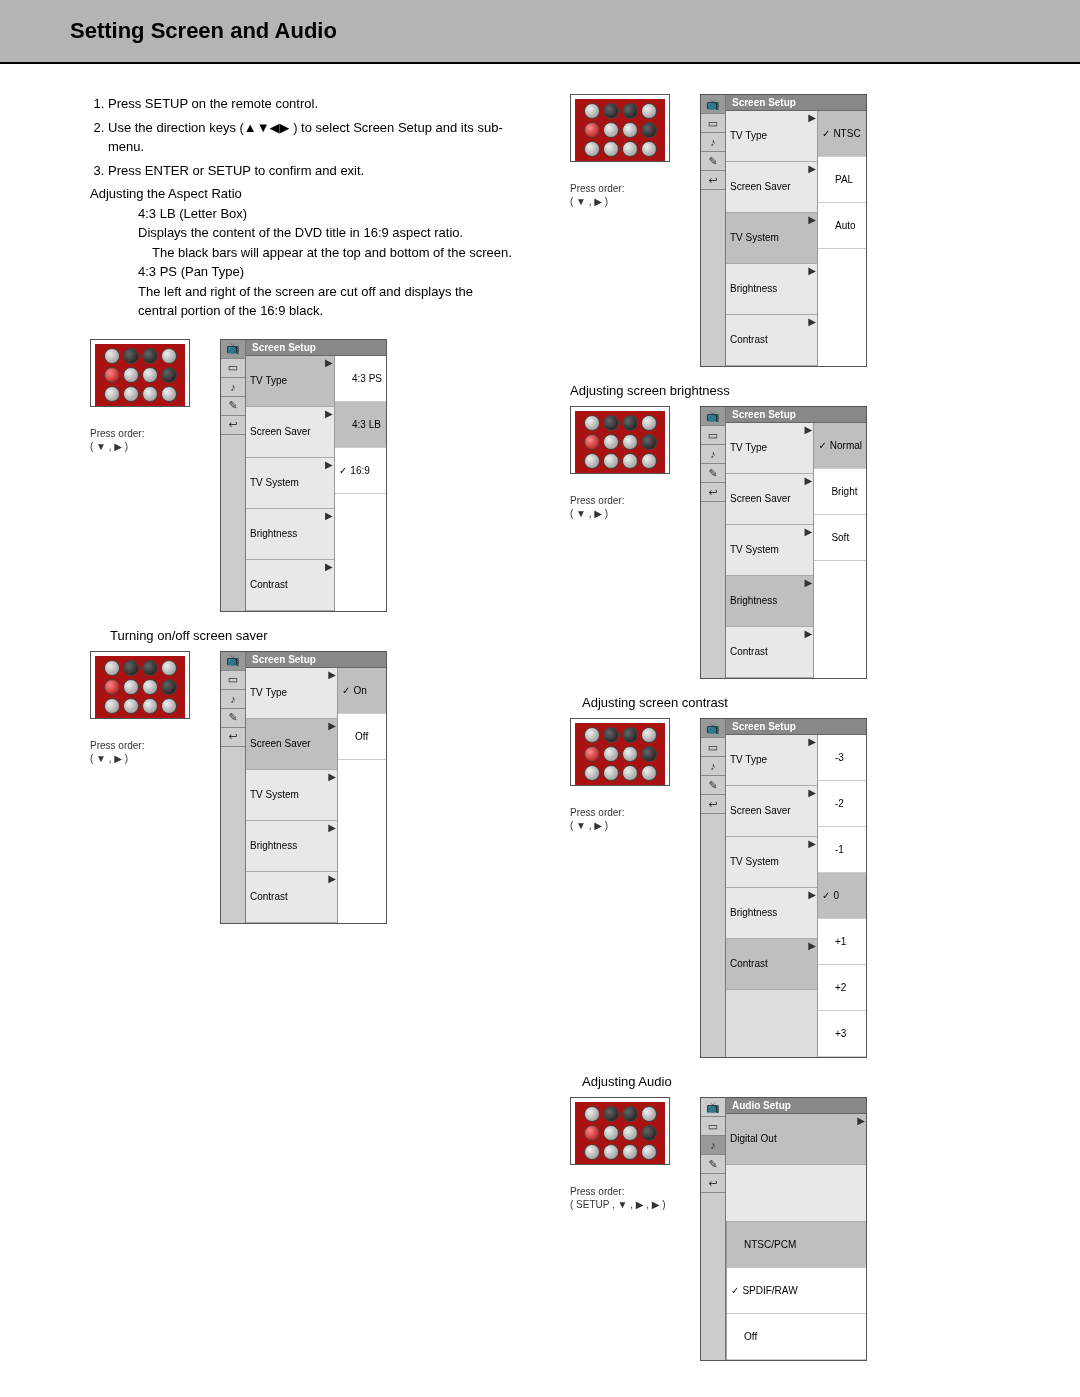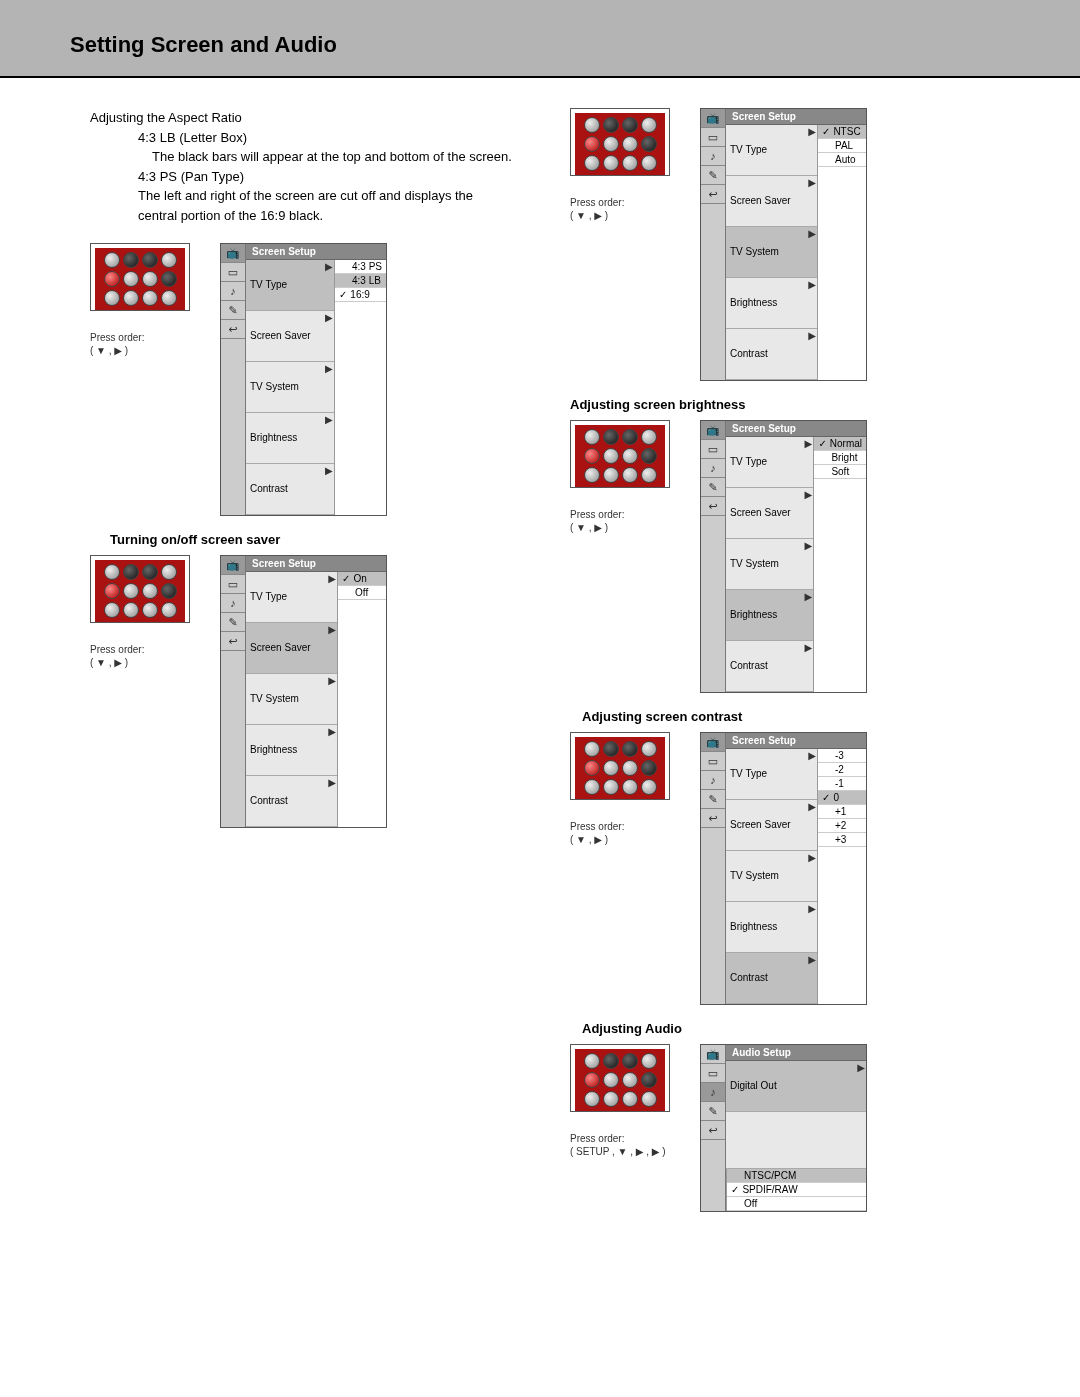--- a/index.html
+++ b/index.html
@@ -9,21 +9,21 @@
     color: #000;
     font-size: 13px;
   }
   .page {
     width: 1080px;
     margin: 0 auto;
     background: #fff;
   }
   .header-bar {
     background: #b4b4b4;
-    padding: 32px 0 18px 70px;
+    padding: 18px 0 18px 70px;
     border-bottom: 2px solid #000;
   }
   .header-bar h1 {
     margin: 0;
     font-size: 22px;
     font-weight: bold;
     color: #000;
   }
   .content {
     padding: 30px 60px 40px 90px;
@@ -34,21 +34,21 @@
   .col-left { max-width: 440px; }
   .col-right { max-width: 420px; }
 
   .instr { line-height: 1.5; }
   .instr ol { margin: 0 0 4px 0; padding-left: 18px; }
   .instr li { margin-bottom: 4px; }
   .indent1 { margin-left: 48px; }
   .indent2 { margin-left: 62px; }
 
   .section-label {
-    font-weight: bold;
+    font-weight: normal;
     margin: 14px 0 8px 20px;
   }
 
   .row-flex {
     display: flex;
     align-items: flex-start;
     gap: 30px;
     margin-bottom: 16px;
   }
 
@@ -119,21 +119,21 @@
   }
   .osd-row.sel{ background:#bfbfbf; }
   .osd-cell-label{ flex:1; padding:18px 4px; display:flex; align-items:center;}
   .osd-arrow{ width:10px; text-align:center; color:#333; }
   .osd-opts{
     border-left:1px solid #999;
     background:#fff;
     min-width:48px;
   }
   .osd-opt{
-    padding:1px 4px;
+    padding:17px 4px;
     display:flex; gap:3px; align-items:center;
     border-bottom:1px solid #ccc;
   }
   .osd-opt.checked::before{content:"✓"; font-size:10px;}
   .osd-opt:not(.checked)::before{content:""; width:10px; display:inline-block;}
   .osd-opt.sel{background:#bfbfbf;}
 
   .arrows-sym{font-family:Arial;}
 </style>
 </head>
@@ -141,22 +141,28 @@
 
 <div class="page">
   <div class="header-bar">
     <h1>Setting Screen and Audio</h1>
   </div>
 
   <div class="content">
 
     <div class="col col-left">
       <div class="instr">
+        <ol>
+          <li>Press SETUP on the remote control.</li>
+          <li>Use the direction keys (▲▼◀▶ ) to select Screen Setup and its sub-menu.</li>
+          <li>Press ENTER or SETUP to confirm and exit.</li>
+        </ol>
         <div>Adjusting the Aspect Ratio</div>
         <div class="indent1">4:3 LB (Letter Box)</div>
+        <div class="indent1">Displays the content of the DVD title in 16:9 aspect ratio.</div>
         <div class="indent2">The black bars will appear at the top and bottom of the screen.</div>
         <div class="indent1">4:3 PS (Pan Type)</div>
         <div class="indent1">The left and right of the screen are cut off and displays the</div>
         <div class="indent1">central portion of the 16:9 black.</div>
       </div>
 
       <div class="row-flex" style="margin-top:18px;">
         <div>
           <div class="remote">
               <div class="remote-inner">

